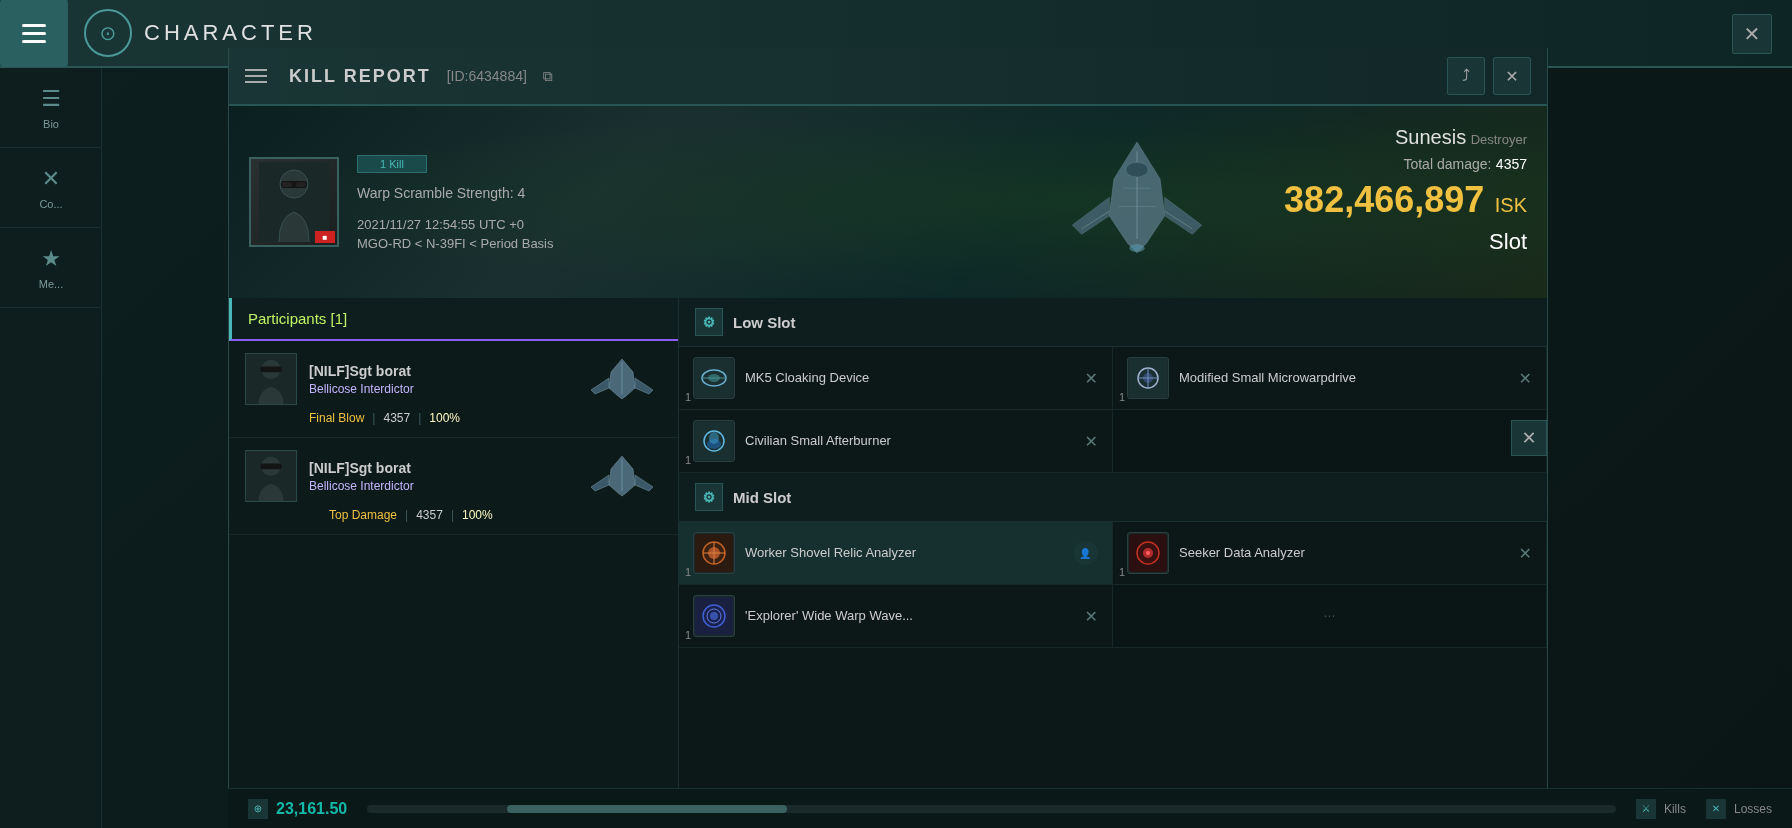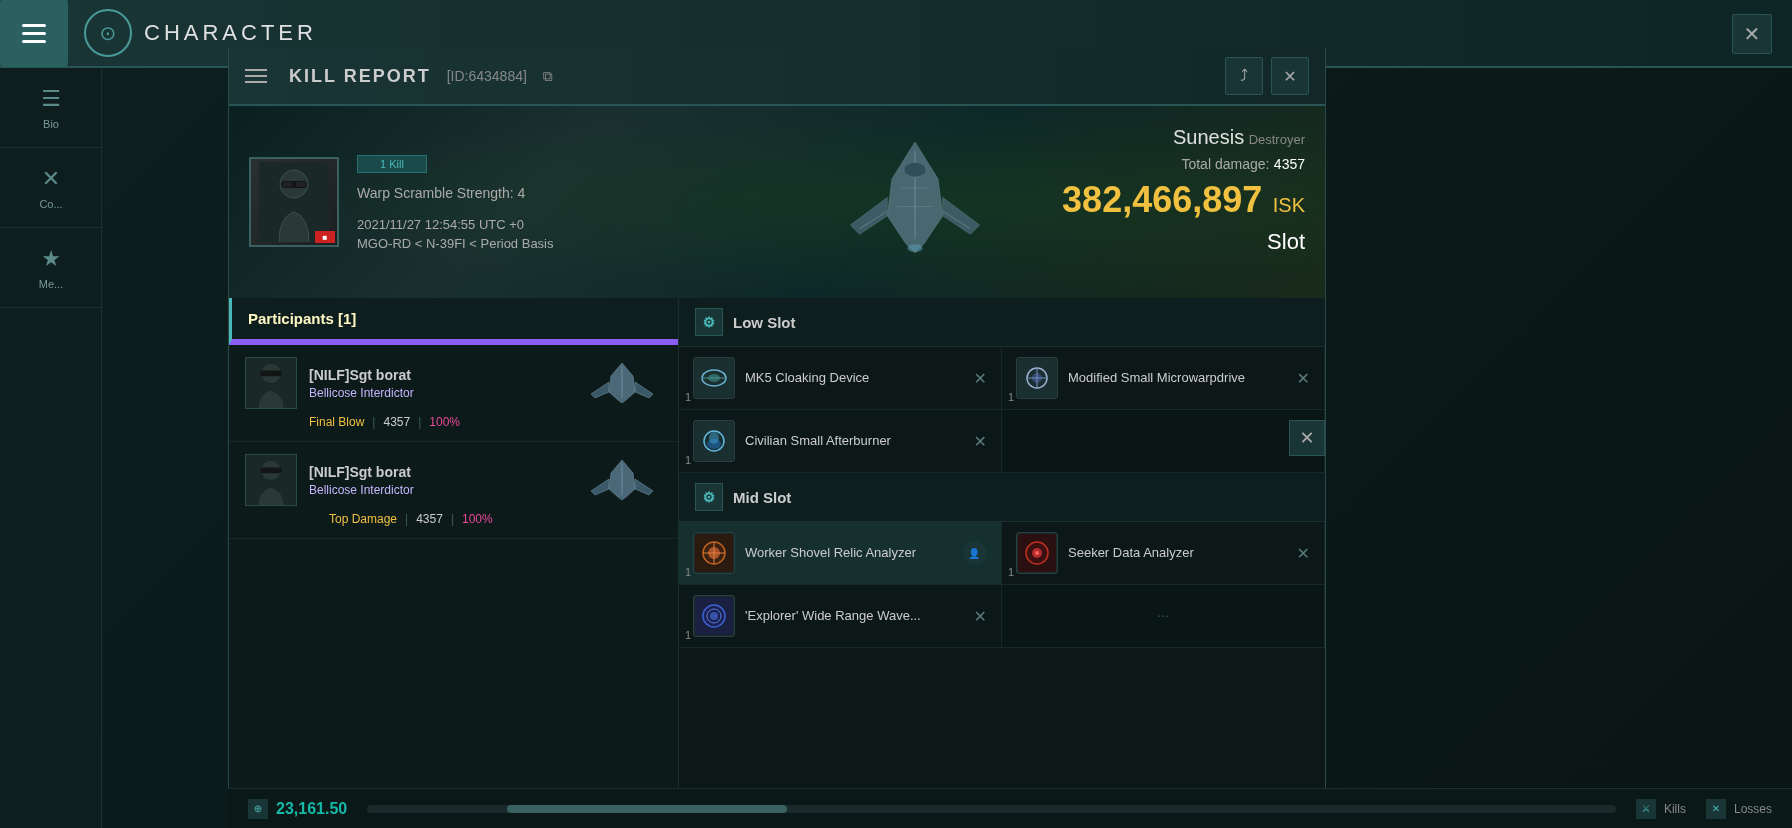--- a/index.html
+++ b/index.html
@@ -122,21 +122,21 @@
     .sidebar-icon {
       font-size: 22px;
       color: #5a8a8a;
     }
 
     
     .kill-report-panel {
       position: absolute;
       top: 48px;
       left: 228px;
-      width: 1098px;
+      width: 1320px;
       bottom: 0;
       background: #0f1e1e;
       border: 1px solid #2a4a4a;
       border-top: none;
     }
 
     
     .kill-report-header {
       height: 58px;
       background: linear-gradient(90deg, #1a3535 0%, #122828 100%);
@@ -357,24 +357,24 @@
     
     .participants-panel {
       width: 450px;
       border-right: 1px solid #1a3030;
       overflow-y: auto;
       background: #0c1a1a;
     }
 
     .section-header {
       padding: 12px 16px;
-      color: #fef9c3;
+      color: #bef264;
       font-size: 15px;
-      font-weight: 700;
-      border-bottom: 6px solid #8b5cf6;
+      font-weight: 400;
+      border-bottom: 2px solid #8b5cf6;
       border-left: 3px solid #4ab8b8;
       background: #0e1e1e;
     }
 
     .participant-item {
       padding: 12px 16px;
       border-bottom: 1px solid #162828;
       cursor: pointer;
       background: #0c1a1a;
     }
@@ -442,21 +442,21 @@
       color: #3a5a5a;
       font-size: 12px;
     }
 
     .stat-value {
       color: #cccccc;
       font-size: 12px;
     }
 
     .stat-pct {
-      color: #ec4899;
+      color: #fef9c3;
       font-size: 12px;
     }
 
     
     .slots-panel {
       flex: 1;
       overflow-y: auto;
       background: #0c1818;
     }
 
@@ -922,21 +922,21 @@
         <div class="slot-item">
           <span class="slot-item-number">1</span>
           <div class="slot-item-icon">
             <svg width="38" height="38" viewBox="0 0 38 38">
               <rect width="38" height="38" rx="3" fill="#1a2040"></rect>
               <circle cx="19" cy="19" r="11" fill="#1a2050" stroke="#4060d0" stroke-width="1.5"></circle>
               <ellipse cx="19" cy="19" rx="7" ry="7" fill="none" stroke="#6080e0" stroke-width="1"></ellipse>
               <ellipse cx="19" cy="19" rx="4" ry="4" fill="#4060c0" opacity="0.8"></ellipse>
             </svg>
           </div>
-          <span class="slot-item-name">'Explorer' Wide Range Wave...</span>
+          <span class="slot-item-name">'Explorer' Wide Warp Wave...</span>
           <span class="slot-item-close">✕</span>
         </div>
         <div class="slot-item" style="background:#0a1616;">
 
           <div style="width:100%;display:flex;align-items:center;justify-content:center;color:#3a5555;font-size:12px;">⋯</div>
         </div>
       </div>
 
     </div>
   </div>

